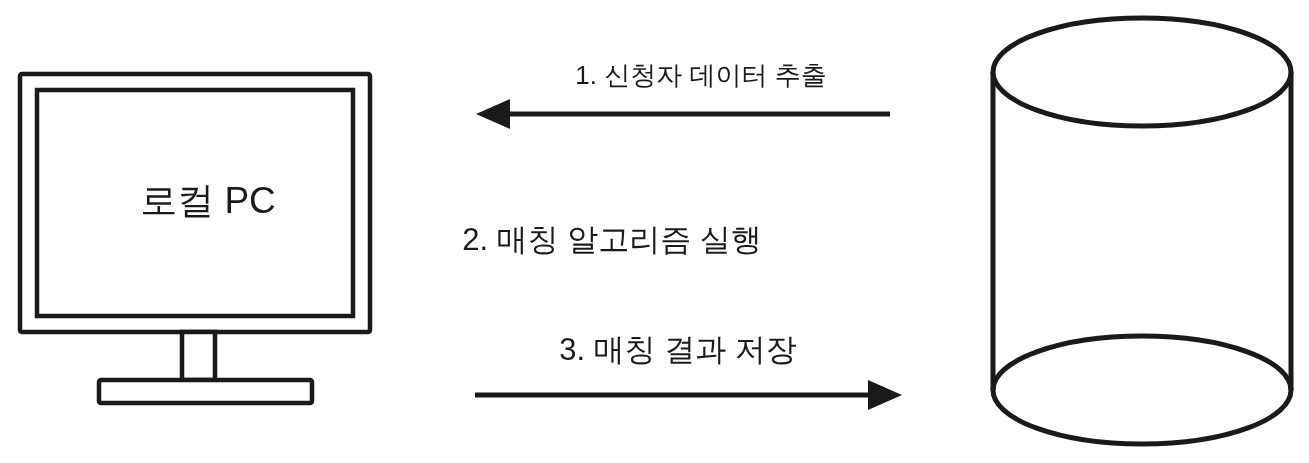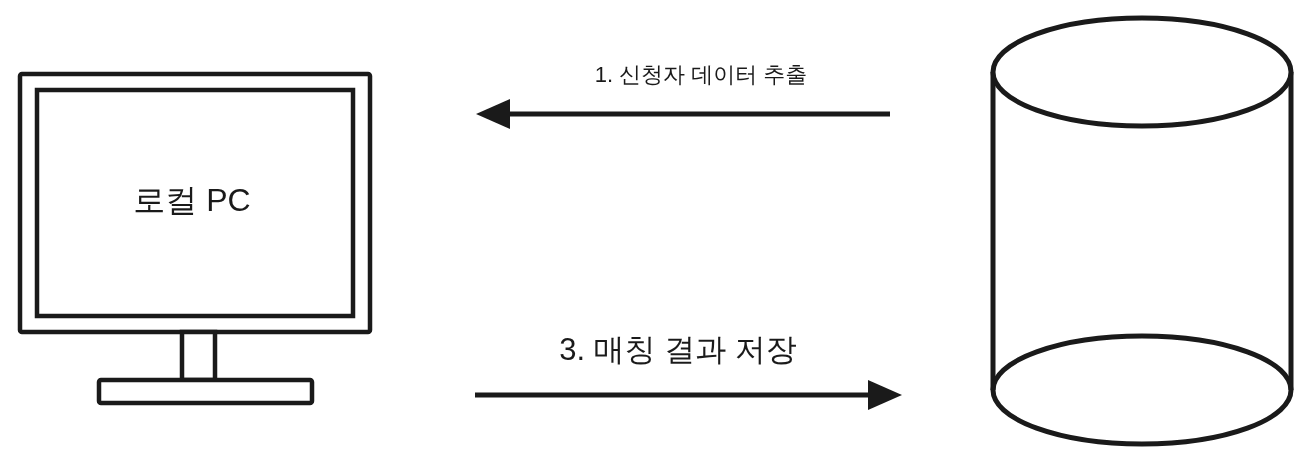--- a/index.html
+++ b/index.html
@@ -23,33 +23,33 @@
   }
   .label {
     position: absolute;
     transform: translate(-50%, -50%);
     color: #1a1a1a;
     white-space: nowrap;
     font-weight: 400;
     letter-spacing: 0;
   }
   .node-label-pc {
-    left: 192px;
+    left: 208px;
     top: 201px;
-    font-size: 32px;
+    font-size: 37px;
   }
   .node-label-db {
     left: 1148px;
     top: 226px;
     font-size: 34px;
   }
   .step-label-1 {
     left: 701px;
     top: 75px;
-    font-size: 22px;
+    font-size: 26px;
   }
   .step-label-2 {
     left: 612px;
     top: 240px;
     font-size: 31px;
   }
   .step-label-3 {
     left: 678px;
     top: 350px;
     font-size: 31px;
@@ -85,16 +85,17 @@
       <line x1="475" y1="395" x2="872" y2="395" stroke="#1a1a1a" stroke-width="5"></line>
       <polygon points="902,395 868,380 868,410" fill="#1a1a1a"></polygon>
     </g>
   </svg>
 
   <div class="label node-label-pc">로컬 PC</div>
 
 
   <div class="label step-label-1">1. 신청자 데이터 추출</div>
 
+  <div class="label step-label-2">2. 매칭 알고리즘 실행</div>
 
   <div class="label step-label-3">3. 매칭 결과 저장</div>
 
 </div>
 
 </body></html>

